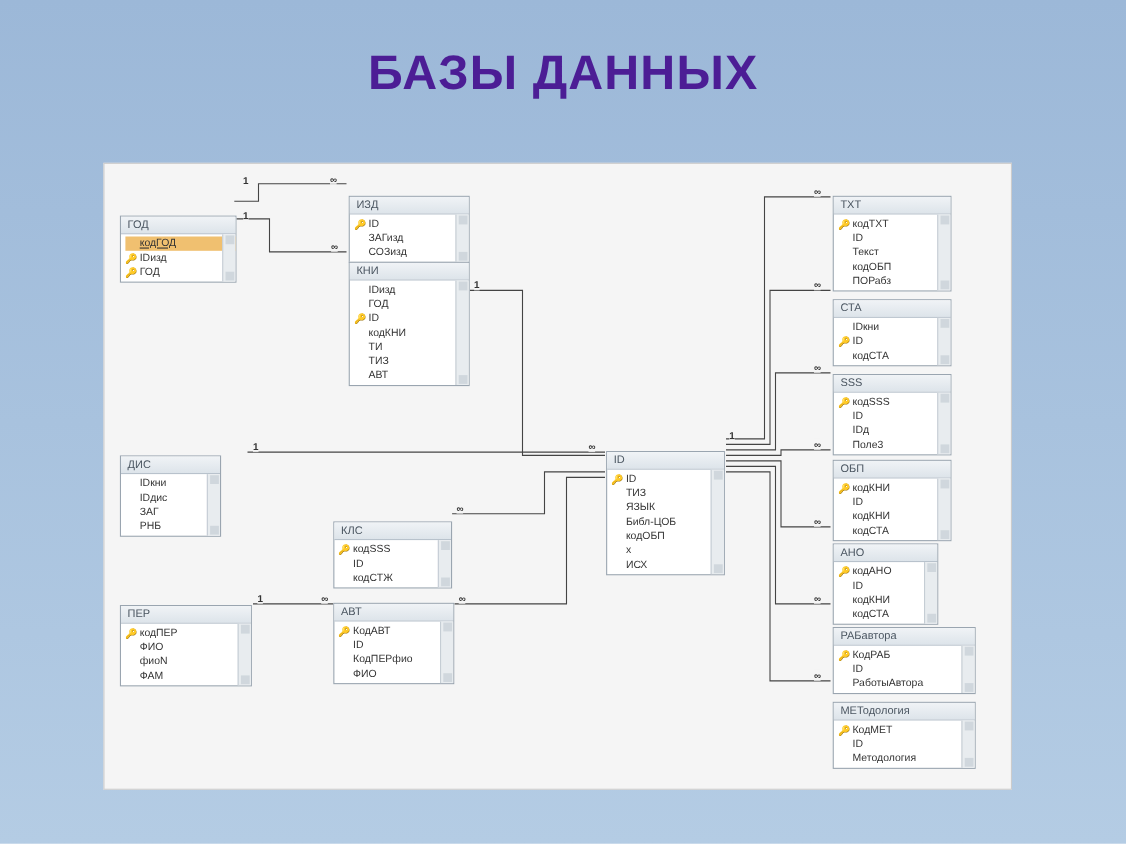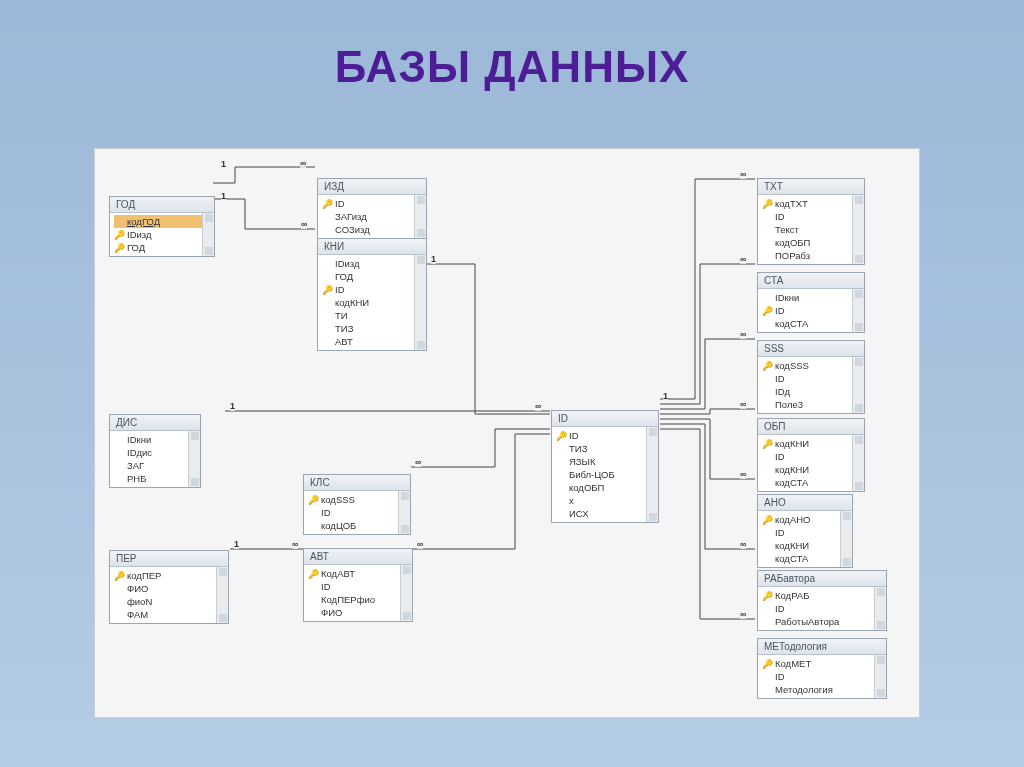--- a/index.html
+++ b/index.html
@@ -252,21 +252,21 @@
         <div class="row">
           <span class="keyicon">🔑</span>
           <span class="fieldname">кодSSS</span>
         </div>
         <div class="row">
           <span class="keyicon"></span>
           <span class="fieldname">ID</span>
         </div>
         <div class="row">
           <span class="keyicon"></span>
-          <span class="fieldname">кодЦОБ</span>
+          <span class="fieldname">кодСТЖ</span>
         </div>
       </div>
   </div>
 
   <div class="table" style="left:14px; top:372px; width:120px">
     <div class="thead">ПЕР</div>
     <div class="tbody">
         <div class="scroll"></div>
         <div class="row">
           <span class="keyicon">🔑</span>

